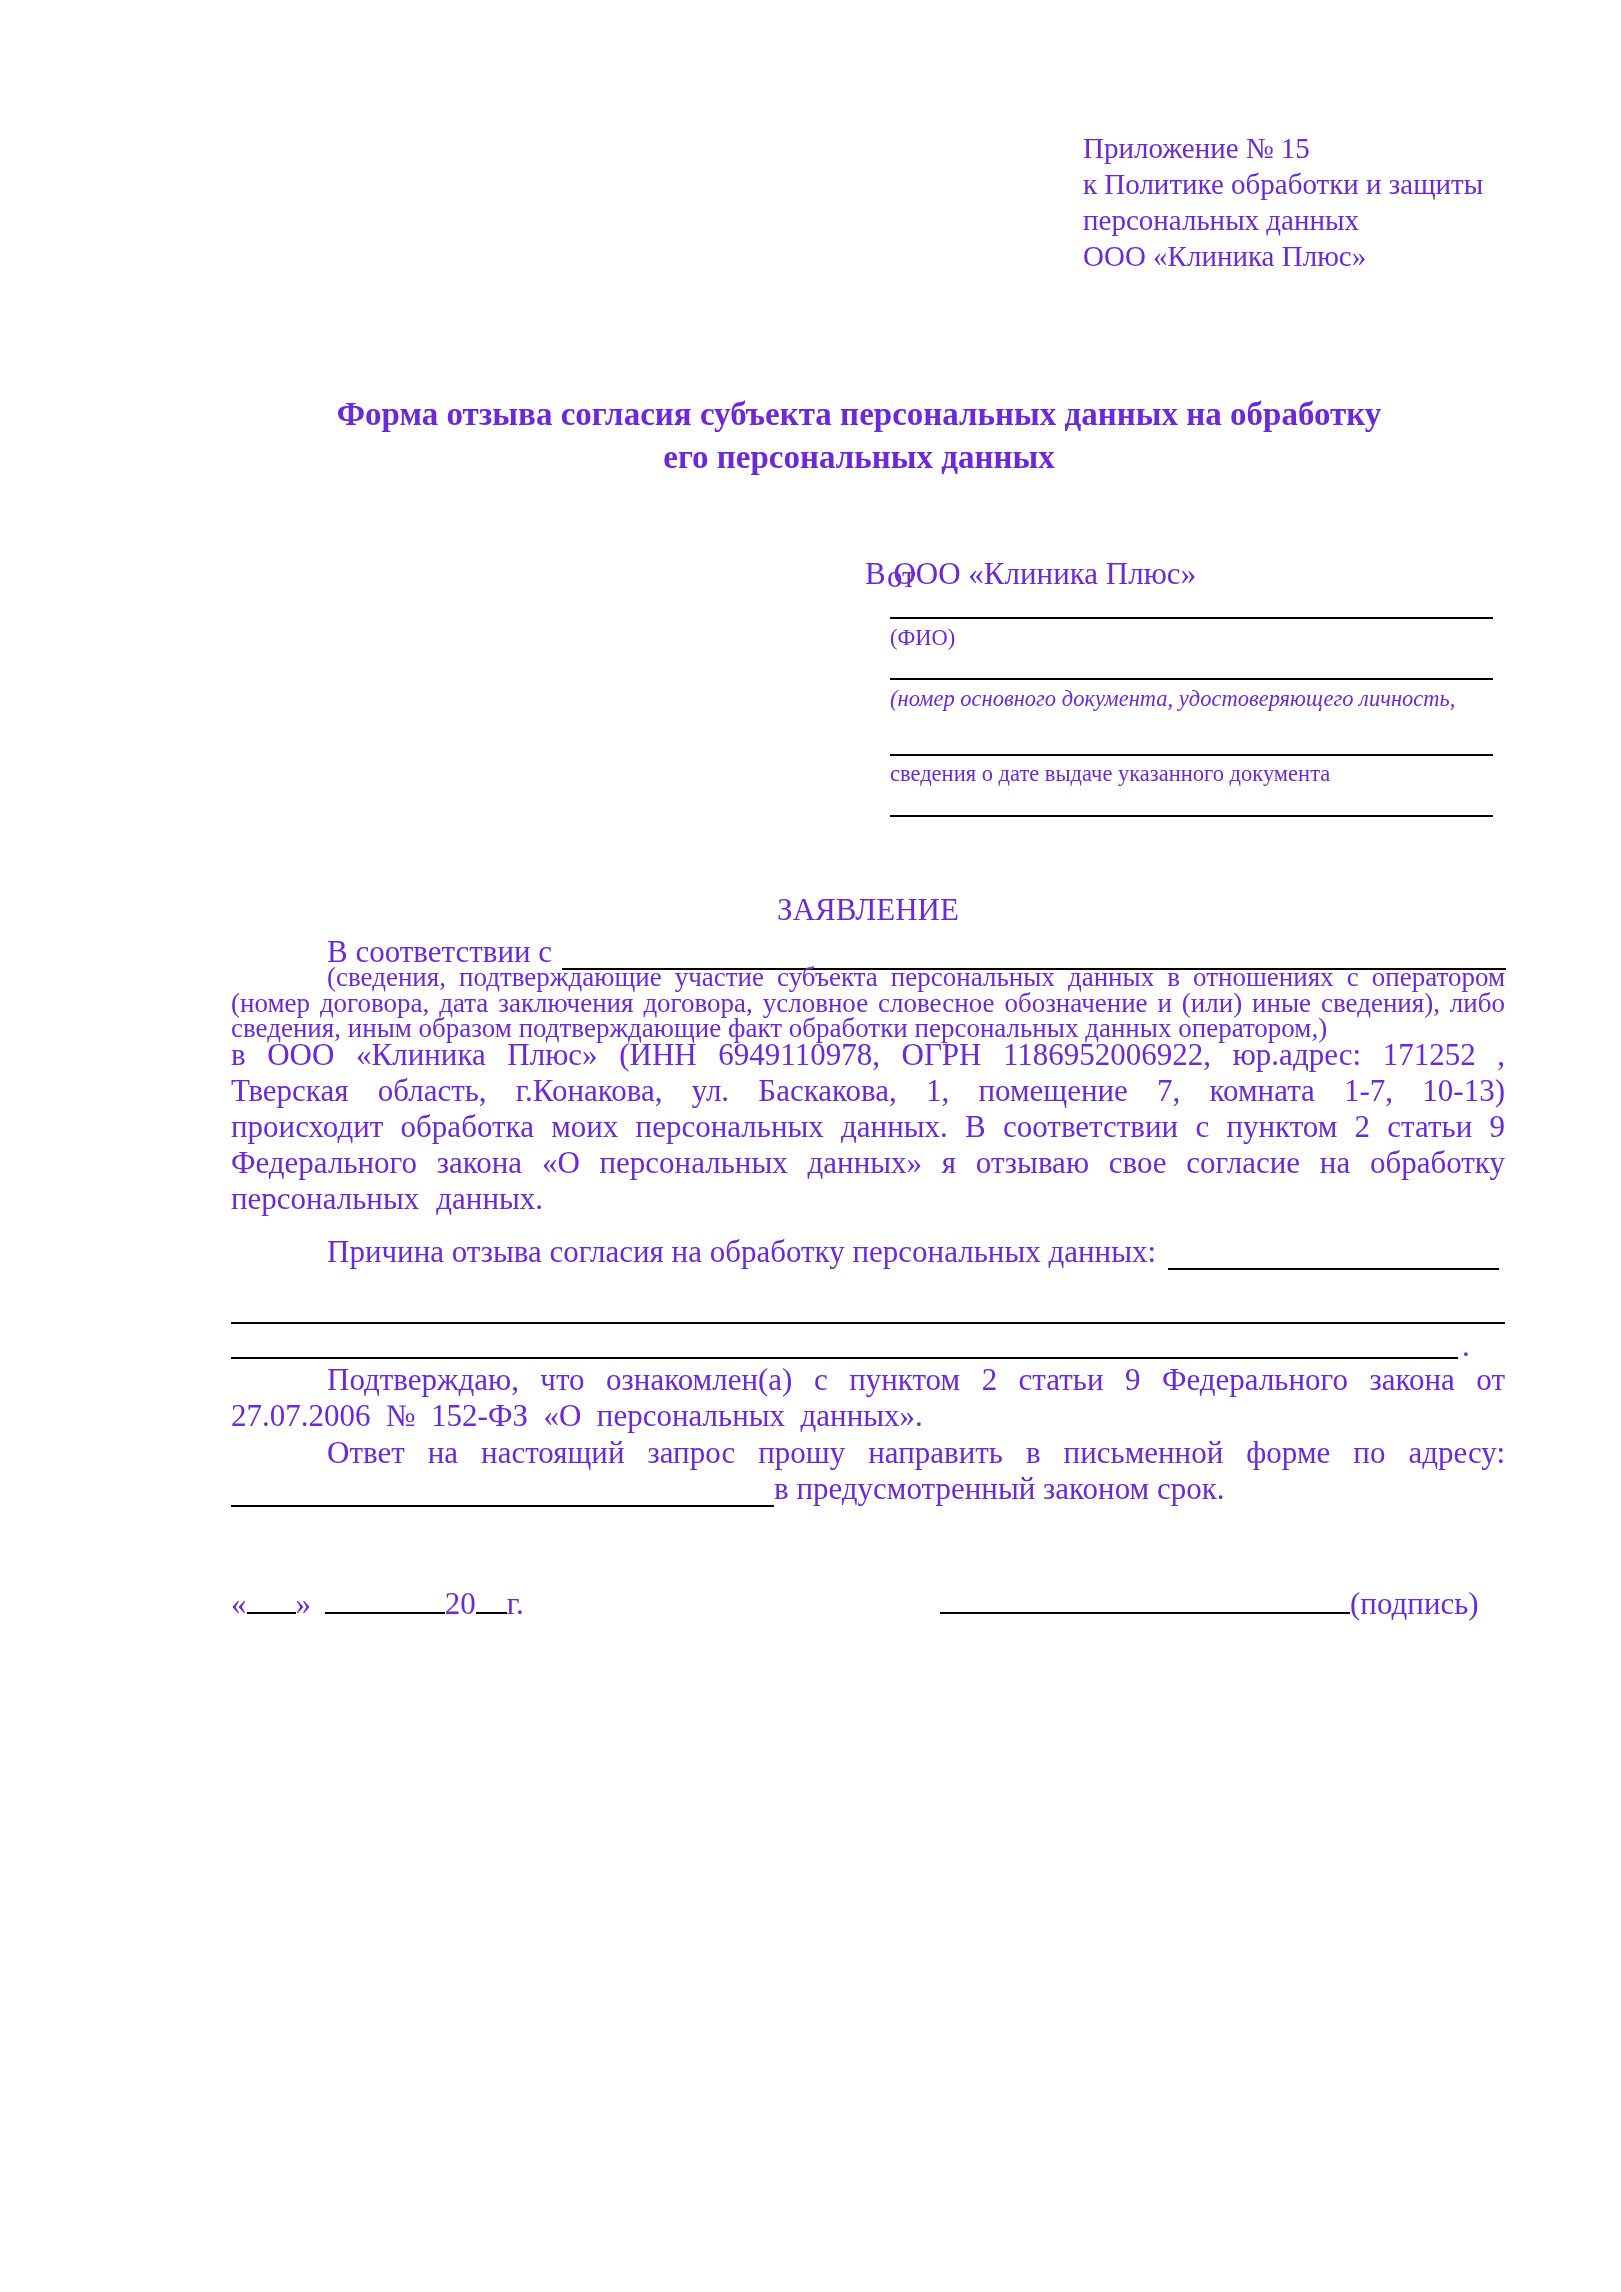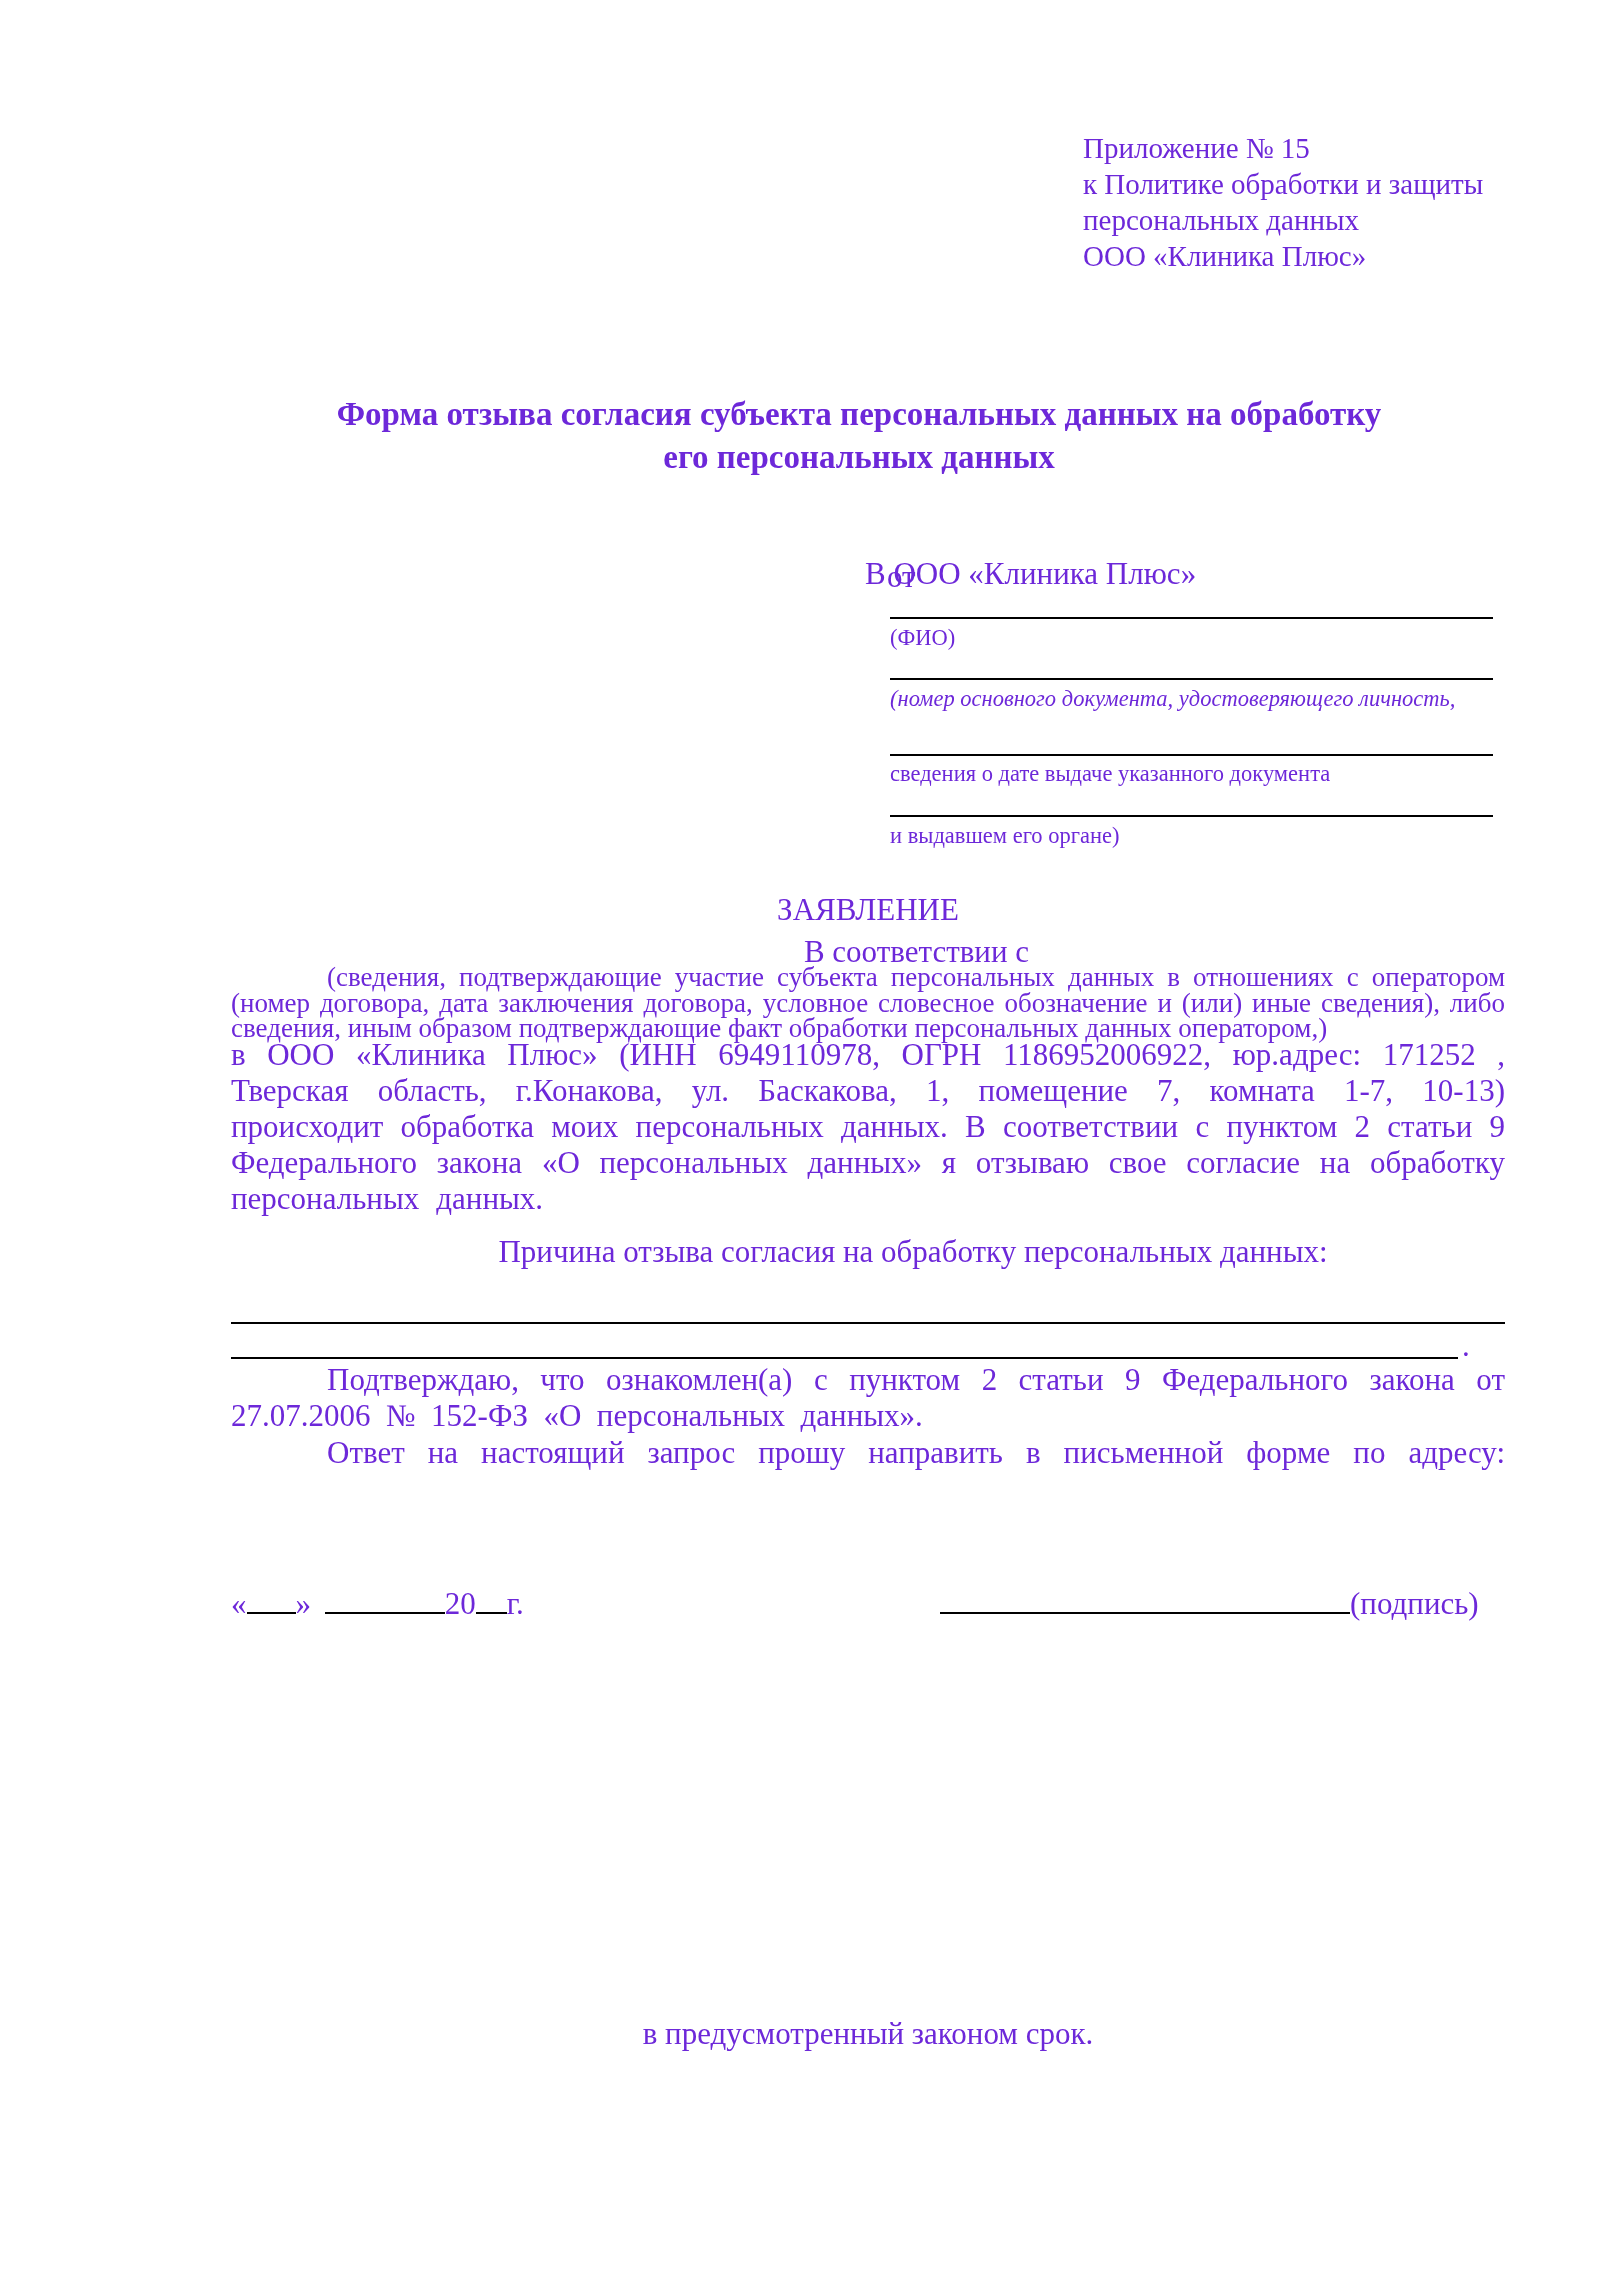--- a/index.html
+++ b/index.html
@@ -17,21 +17,21 @@
   .abs{position:absolute;}
   .t30{font-size:29px;line-height:36px;}
   .title{font-size:33px;line-height:43px;font-weight:bold;text-align:center;white-space:nowrap;}
   .cap{font-size:22.5px;line-height:25.5px;white-space:nowrap;}
   .note{font-size:27px;line-height:25.5px;text-align:justify;text-indent:96px;}
   .body-par{text-align:justify;word-spacing:0.30em;}
   .ack-par{text-align:justify;text-indent:96px;word-spacing:0.25em;}
   .resp-par{text-indent:96px;text-align:justify;text-align-last:justify;}
   .center{text-align:center;}
   .rule{height:0;border-top:2.9px solid #000;}
-  .flexline{display:flex;align-items:center;flex-direction:column;}
+  .flexline{display:flex;align-items:flex-end;}
   .flexline > .label{flex:0 0 auto;white-space:nowrap;}
   .fill{flex:1 1 auto;border-bottom:2.9px solid #000;}
   .iblank{display:inline-block;border-bottom:2.9px solid #000;height:2px;}
   .nowrap{white-space:nowrap;}
 </style>
 </head>
 <body>
 
 <div class="page">
 
@@ -53,21 +53,20 @@
   <div class="abs rule" style="left:890px;top:617px;width:603px;"></div>
   <div class="abs cap" style="left:890px;top:625px;width:603px;">(ФИО)</div>
 
   <div class="abs rule" style="left:890px;top:678px;width:603px;"></div>
   <div class="abs cap" style="left:890px;top:686px;width:603px;font-style:italic;">(номер основного документа, удостоверяющего личность,</div>
 
   <div class="abs rule" style="left:890px;top:754px;width:603px;"></div>
   <div class="abs cap" style="left:890px;top:761px;width:603px;">сведения о дате выдаче указанного документа</div>
 
   <div class="abs rule" style="left:890px;top:815px;width:603px;"></div>
-  <div class="abs cap" style="left:890px;top:823px;width:603px;">и выдавшем его органе)</div>
 
   <div class="abs center" style="left:231px;top:892px;width:1274px;">ЗАЯВЛЕНИЕ</div>
 
   <div class="abs flexline" style="left:327px;top:934px;width:1179px;">
     <span class="label">В соответствии с</span>
     <span class="fill" style="margin-left:9.8px;"></span>
   </div>
 
   <div class="abs note" style="left:231px;top:965px;width:1274px;">(сведения, подтверждающие участие субъекта персональных данных в отношениях с оператором (номер договора, дата заключения договора, условное словесное обозначение и (или) иные сведения), либо сведения, иным образом подтверждающие факт обработки персональных данных оператором,)</div>
 

